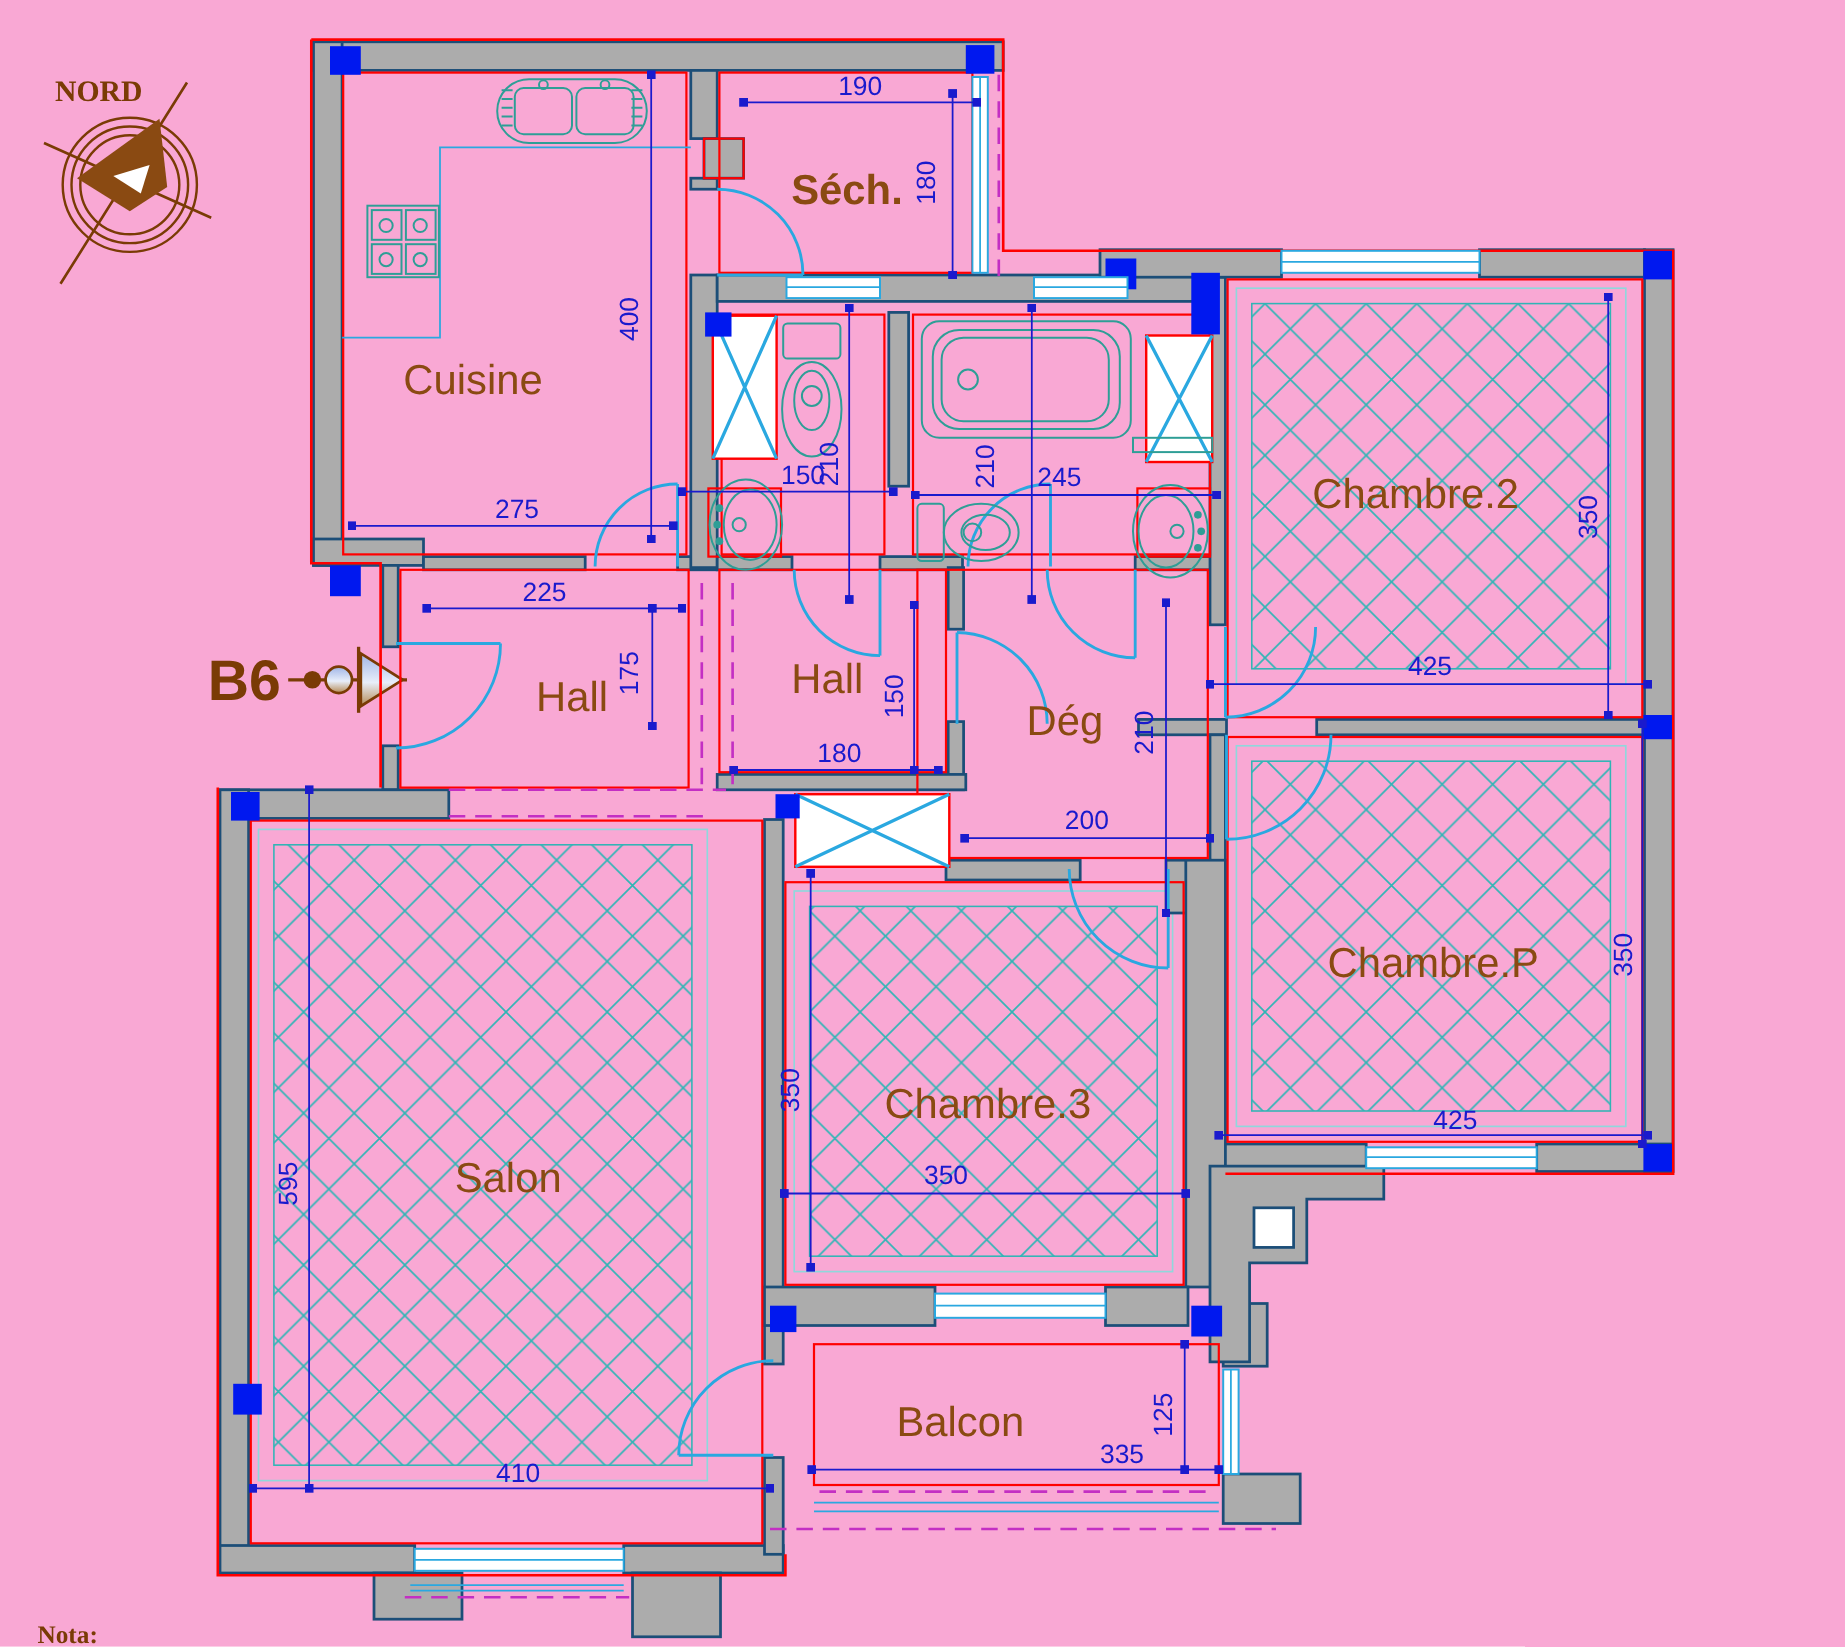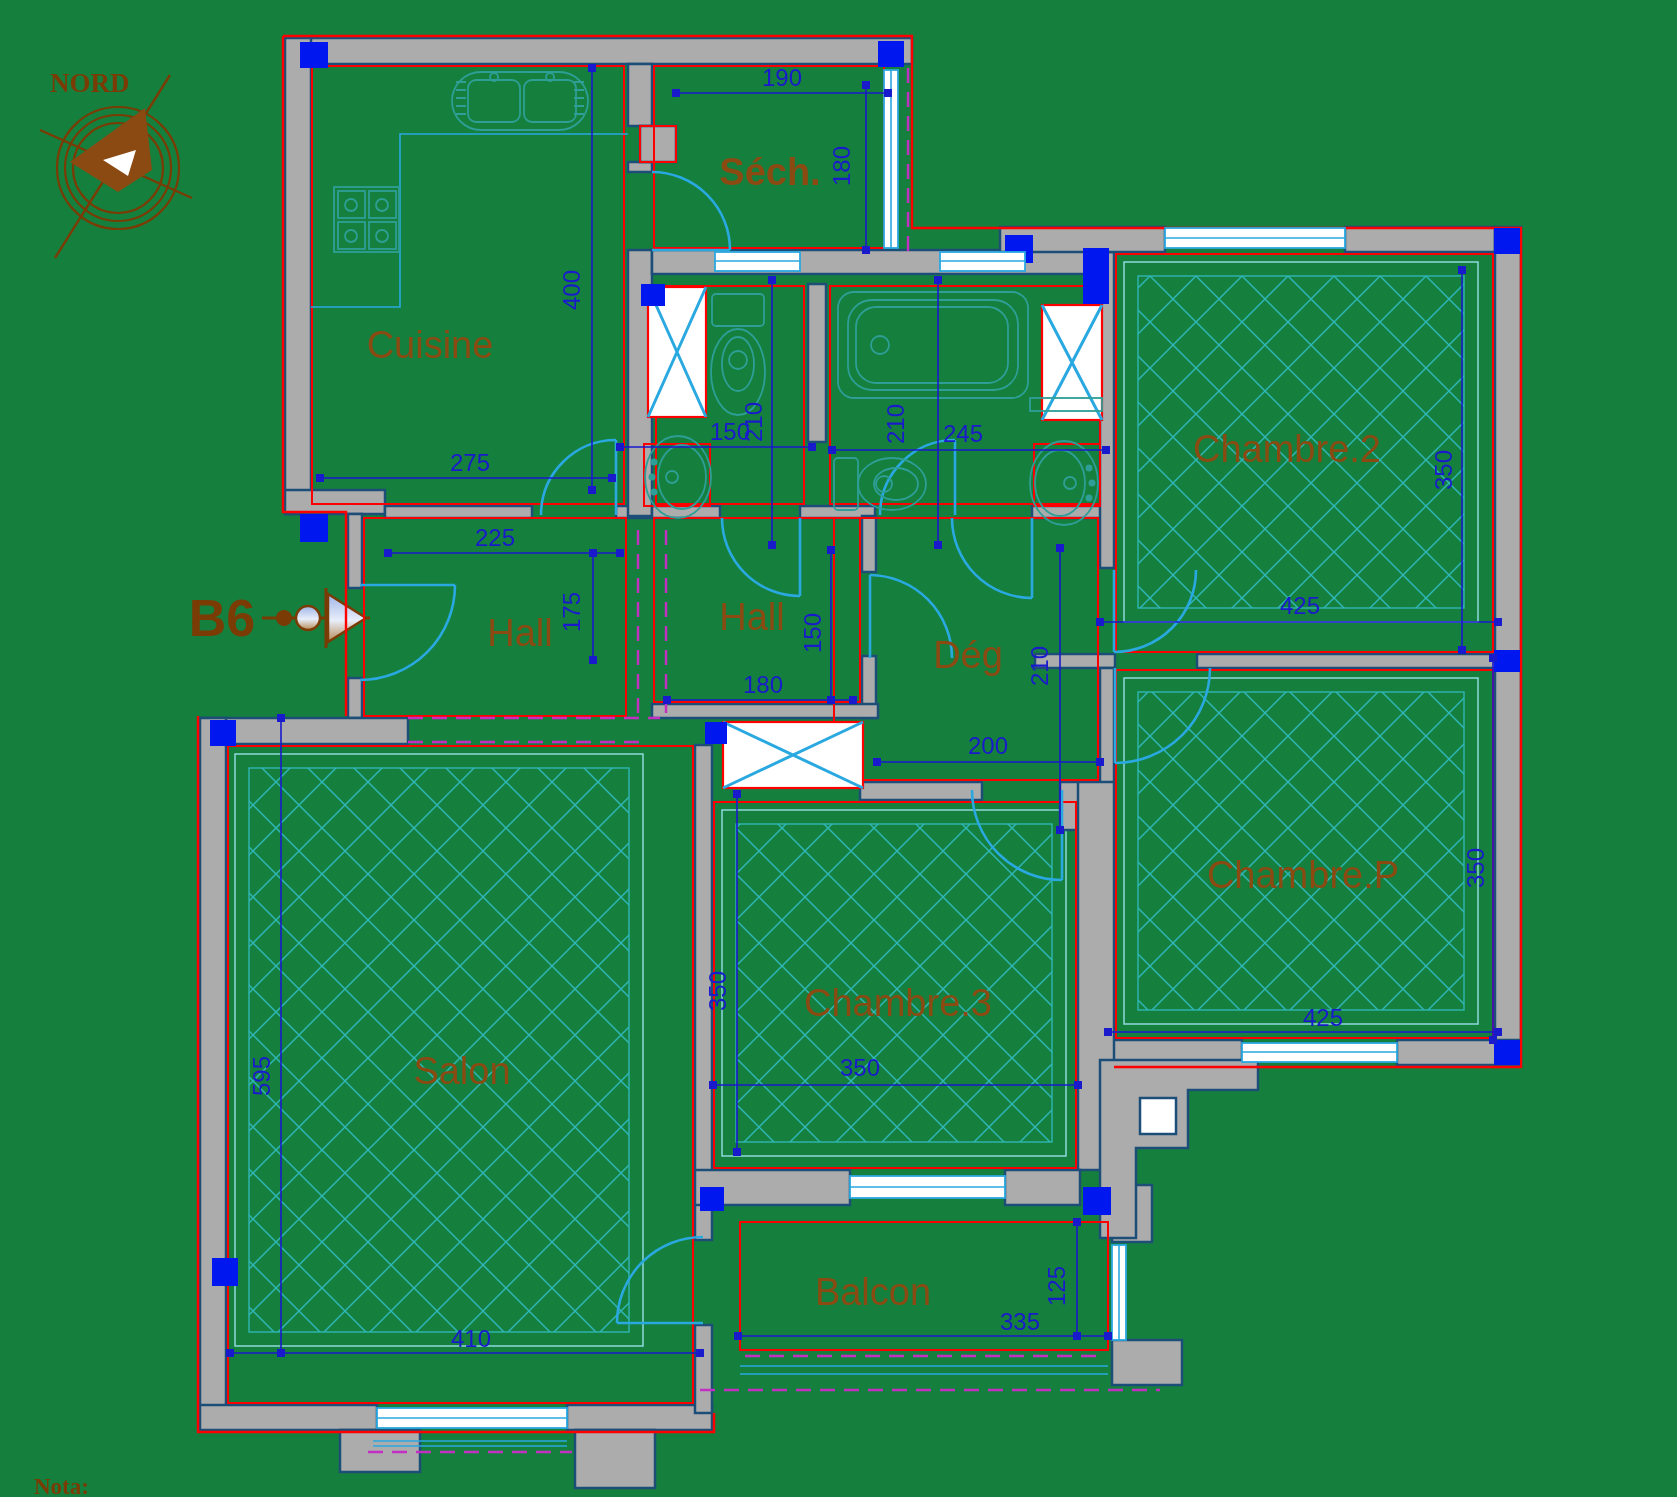--- a/index.html
+++ b/index.html
@@ -1,16 +1,16 @@
 <!DOCTYPE html>
 <html><head>
 <meta charset="utf-8">
 <style>
   html,body{margin:0;padding:0;background:#ffffff;}
-  .stage{position:relative;width:1677px;height:1497px;background:#15803d;overflow:hidden;
+  .stage{position:relative;width:1677px;height:1497px;background:#f9a8d4;overflow:hidden;
          font-family:"Liberation Sans",sans-serif;}
   svg text{user-select:none;}
   .wall{fill:#ACACAC;stroke:#1C4E78;stroke-width:2.5;}
   .redline{fill:none;stroke:#FF0000;stroke-width:2;}
   .redhalo{fill:none;stroke:#FF0000;stroke-width:2.4;}
   .col{fill:#0018EF;stroke:none;}
   .door{fill:none;stroke:#2AA8E0;stroke-width:2.6;}
   .win{fill:#ffffff;stroke:#2AA8E0;stroke-width:1.8;}
   .winline{fill:none;stroke:#2AA8E0;stroke-width:1.6;}
   .fix{fill:none;stroke:#2E9E96;stroke-width:1.8;}

